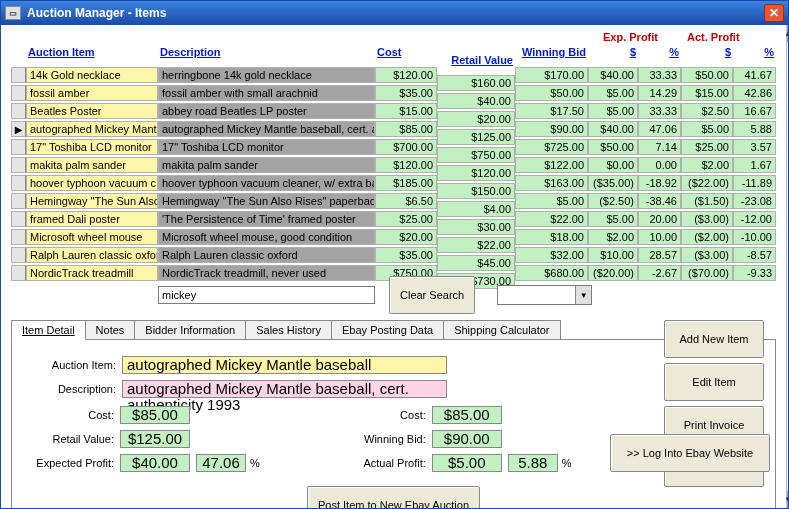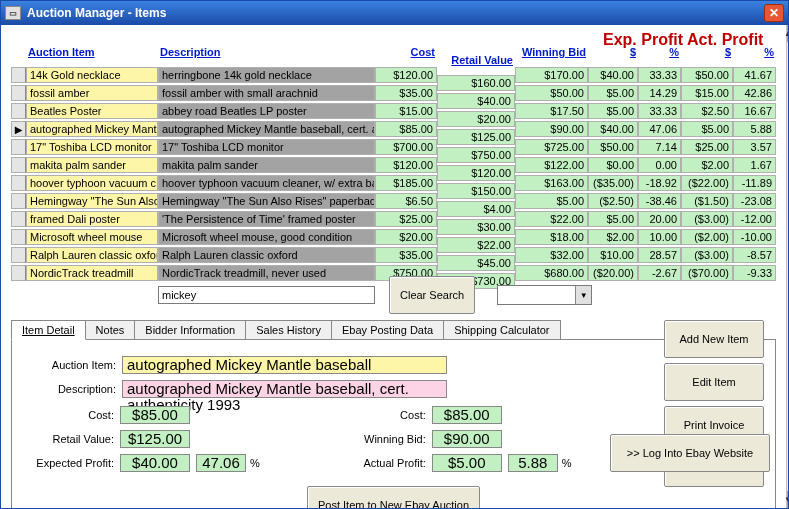--- a/index.html
+++ b/index.html
@@ -92,33 +92,33 @@
   .grid-header {
     display: flex;
     font-weight: bold;
     color: #0018cc;
     text-decoration: underline;
     position: relative;
     line-height: 1.1;
   }
   .grid-header .toprow {
     position: absolute;
-    font-size: 16px;
+    font-size: 11px;
     top: 0;
   }
   .grid-header .bottomrow {
     display: flex;
     margin-top: 14px;
   }
   .grid-header .hcell { padding: 1px 2px; }
   .red { color: #c00000; }
   .col-item { width: 132px; }
   .gutter { width: 15px; }
   .col-desc { width: 217px; }
-  .col-cost { width: 62px; text-align: right; }
+  .col-cost { width: 62px; text-align: left; }
   .col-retail { width: 78px; text-align: right; margin-top: 8px; }
   .col-winbid { width: 73px; text-align: right; }
   .col-expd { width: 50px; text-align: right; }
   .col-expp { width: 43px; text-align: right; }
   .col-actd { width: 52px; text-align: right; }
   .col-actp { width: 43px; text-align: right; }
 
   
   .grid {
     border-collapse: collapse;

